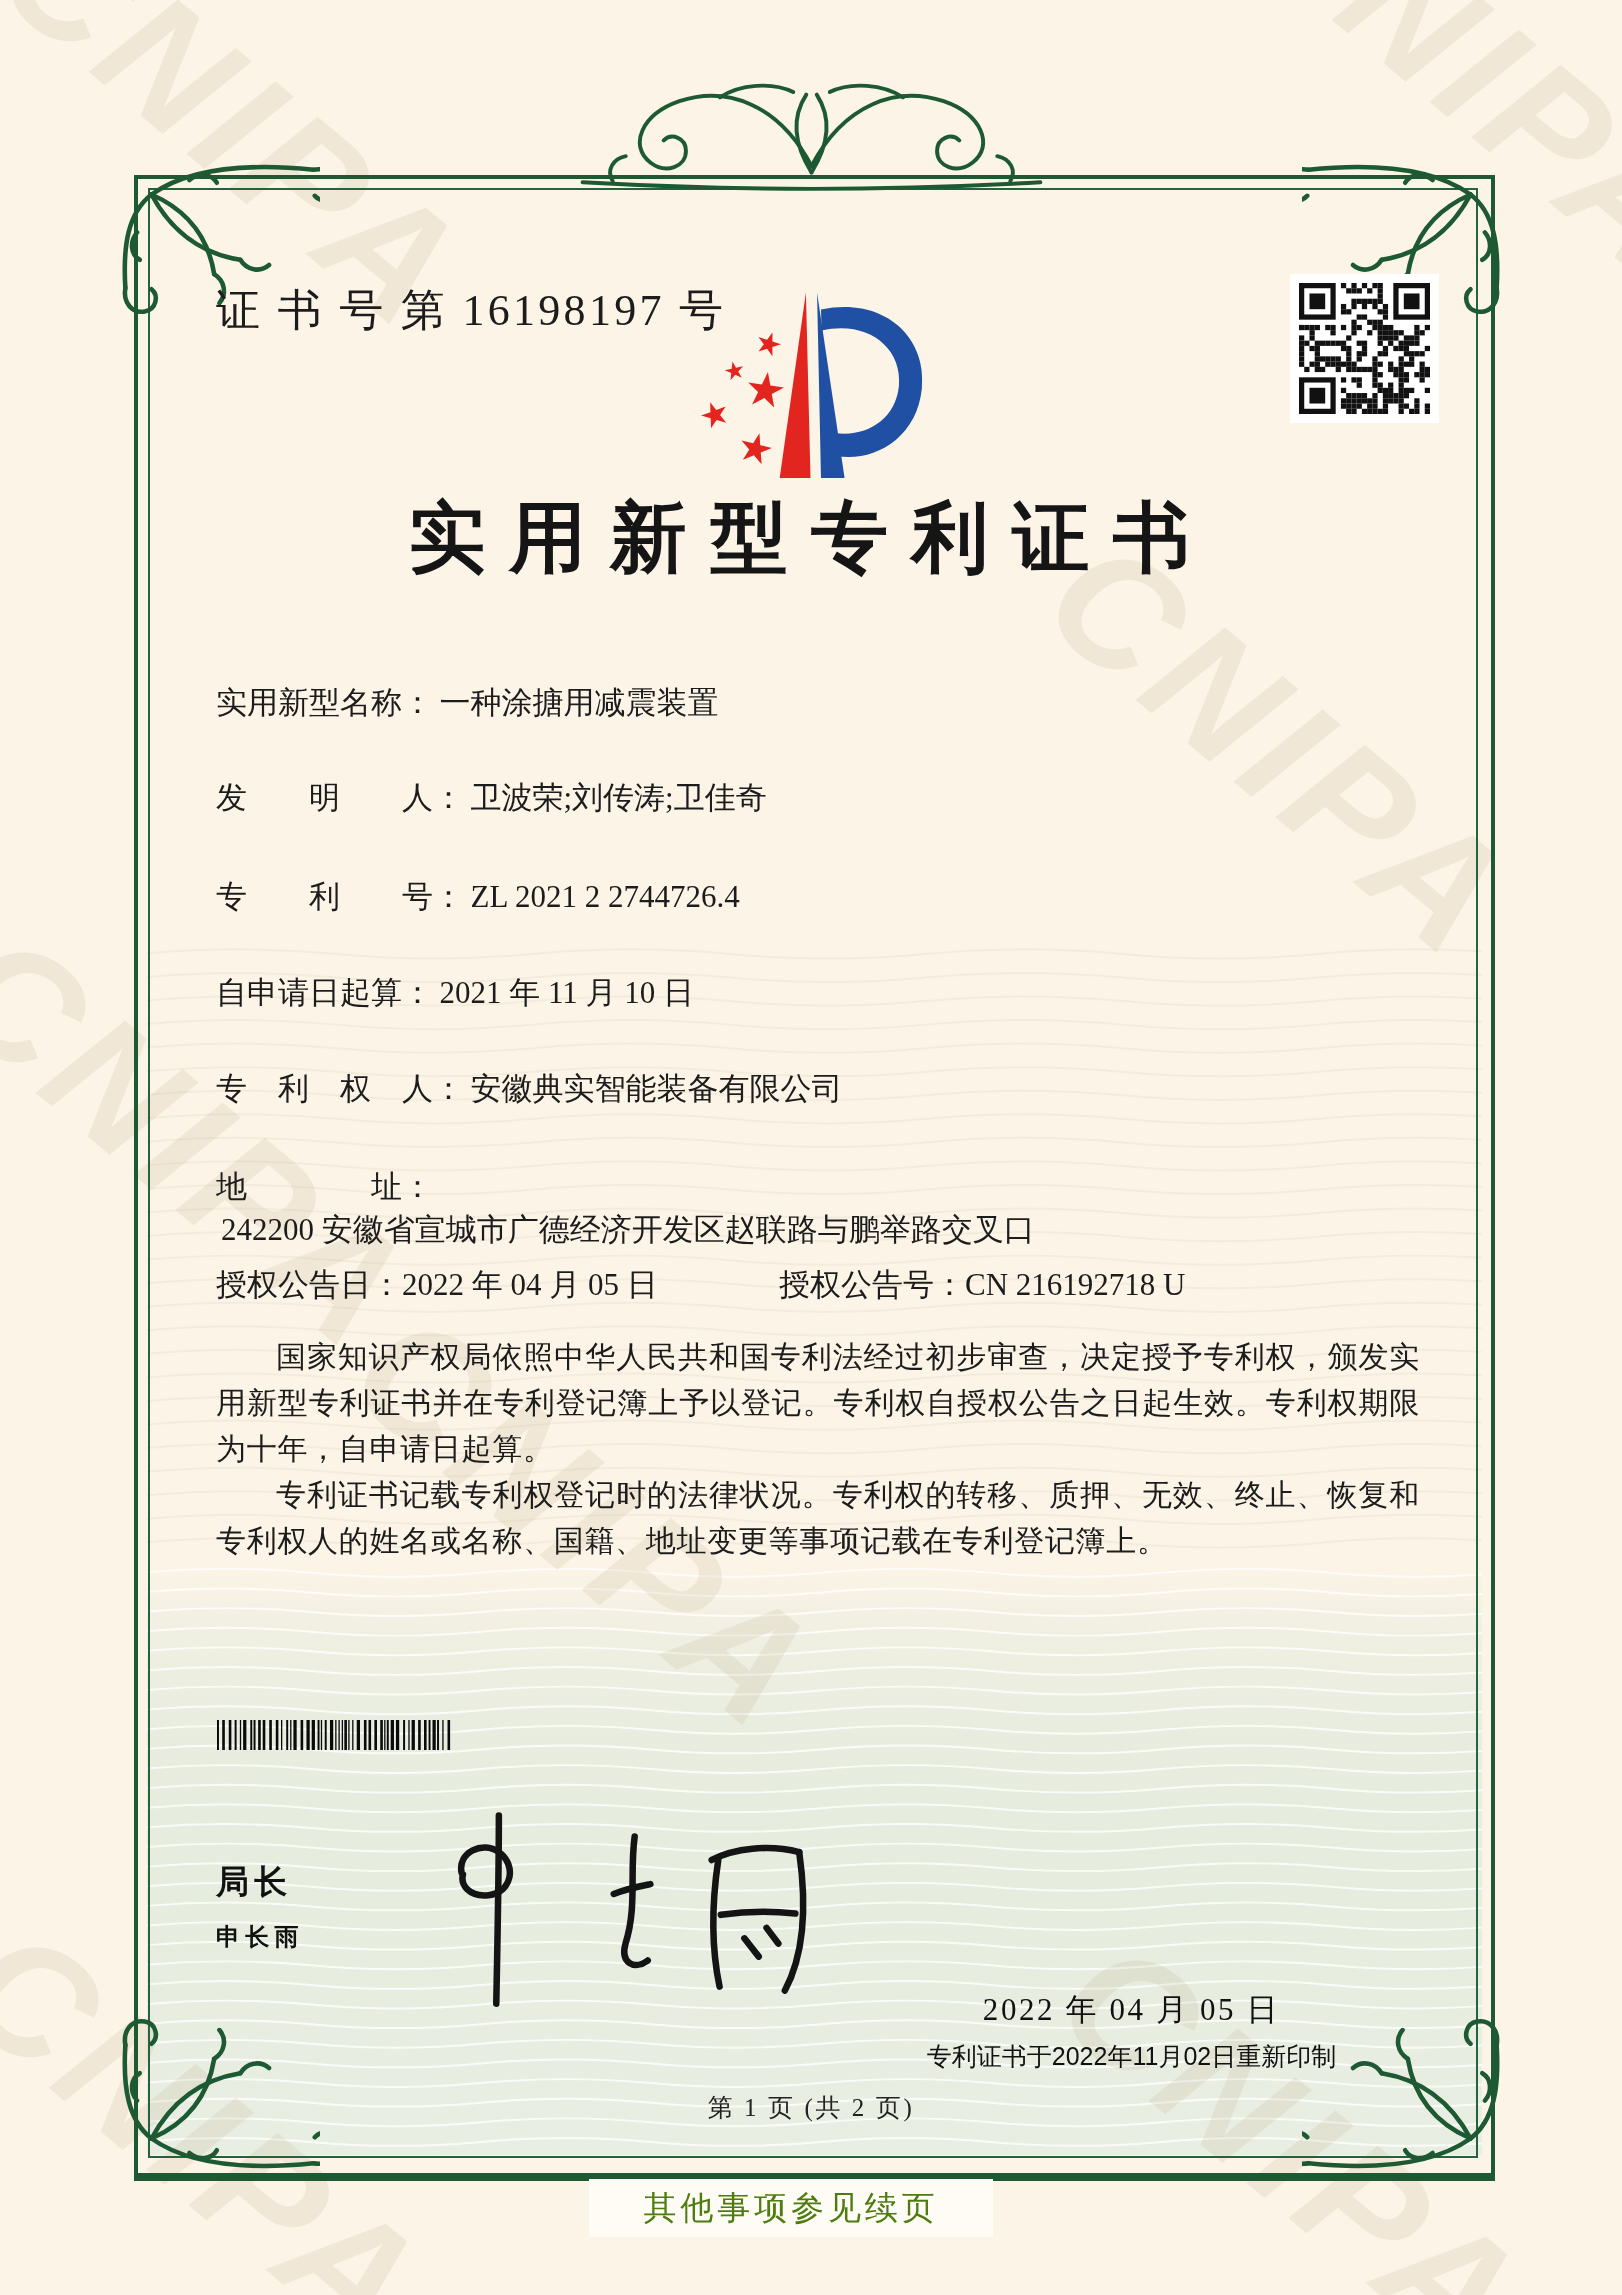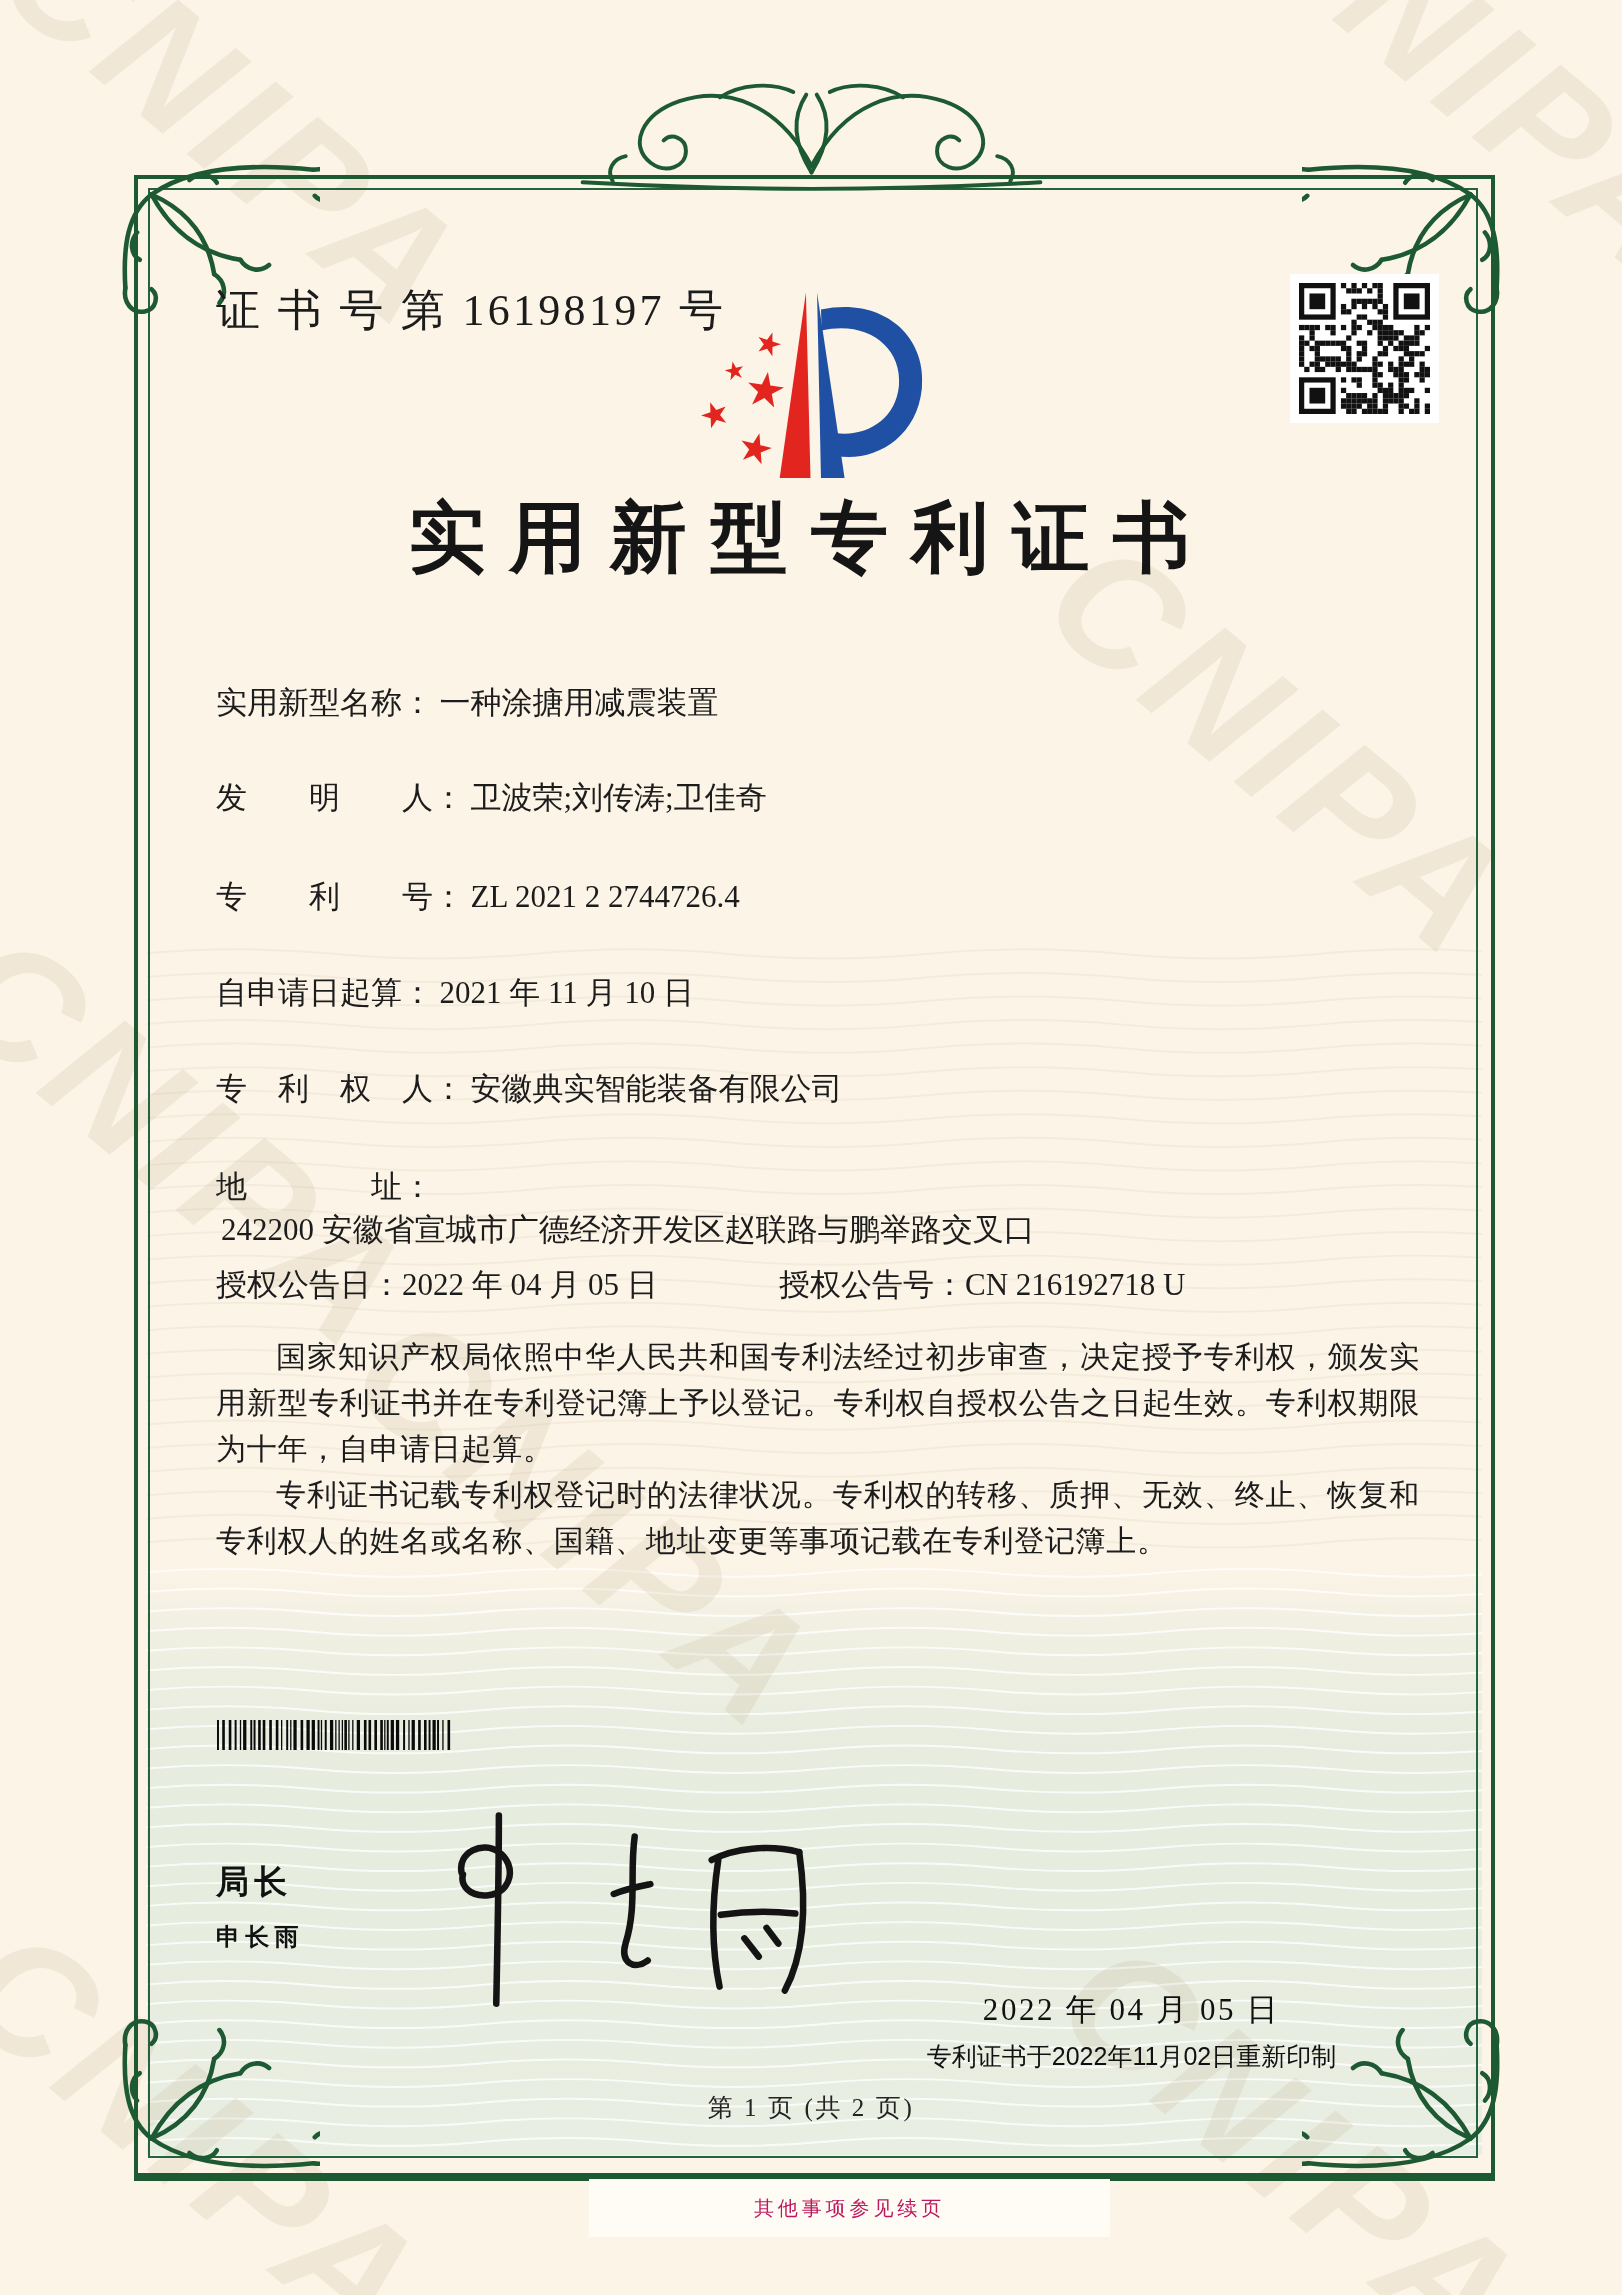--- a/index.html
+++ b/index.html
@@ -42,22 +42,22 @@
   .barcode{left:217px;top:1720px;width:239px;height:30px;z-index:5;}
   
   .signer-title{left:216px;top:1860px;font-size:33px;font-weight:700;letter-spacing:5.2px;z-index:5;color:#111;text-align:center;}
   .signer-name{left:216px;top:1921px;font-size:24px;font-weight:700;letter-spacing:5.2px;z-index:5;color:#111;}
   .signature{left:327px;top:1796px;width:537px;height:222px;z-index:5;}
   
   .issue-date{left:883px;top:1989px;width:497px;text-align:center;font-size:31px;letter-spacing:2.6px;z-index:5;color:#111;}
   .reprint{left:883px;top:2040px;width:497px;text-align:center;font-size:25px;font-weight:400;
            font-family:"Liberation Sans","DejaVu Sans",sans-serif;z-index:5;color:#111;}
   .page-info{left:147px;top:2091px;width:1328px;text-align:center;font-size:25px;letter-spacing:2.6px;z-index:5;color:#222;}
-  .footer-box{left:589px;top:2179px;width:521px;height:58px;background:#fffcf5;z-index:5;
-              text-align:center;line-height:58px;font-size:20px;letter-spacing:3.9px;color:#be185d;}
+  .footer-box{left:589px;top:2179px;width:404px;height:58px;background:#fffcf5;z-index:5;
+              text-align:center;line-height:58px;font-size:33px;letter-spacing:3.9px;color:#4d7c0f;}
 </style>
 </head>
 <body>
 
 <div class="page">
 
   <svg width="0" height="0" style="position:absolute">
     <defs>
       <polygon id="star" points="0,-1 0.2245,-0.309 0.951,-0.309 0.3633,0.118 0.5878,0.809 0,0.382 -0.5878,0.809 -0.3633,0.118 -0.951,-0.309 -0.2245,-0.309"></polygon>
       <g id="flourish" fill="none" stroke="#1d5a33" stroke-width="7" stroke-linecap="round">

